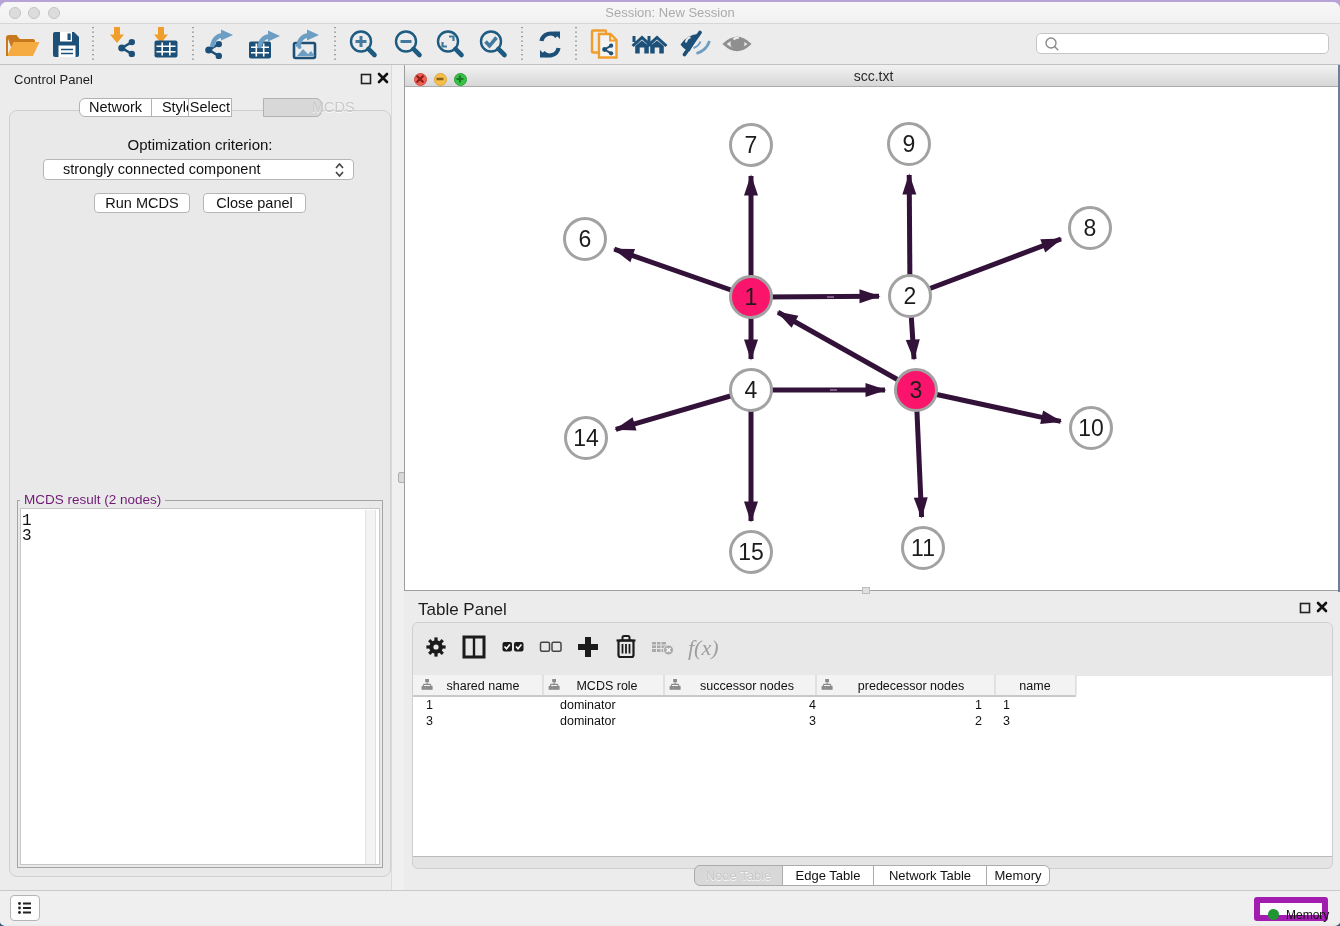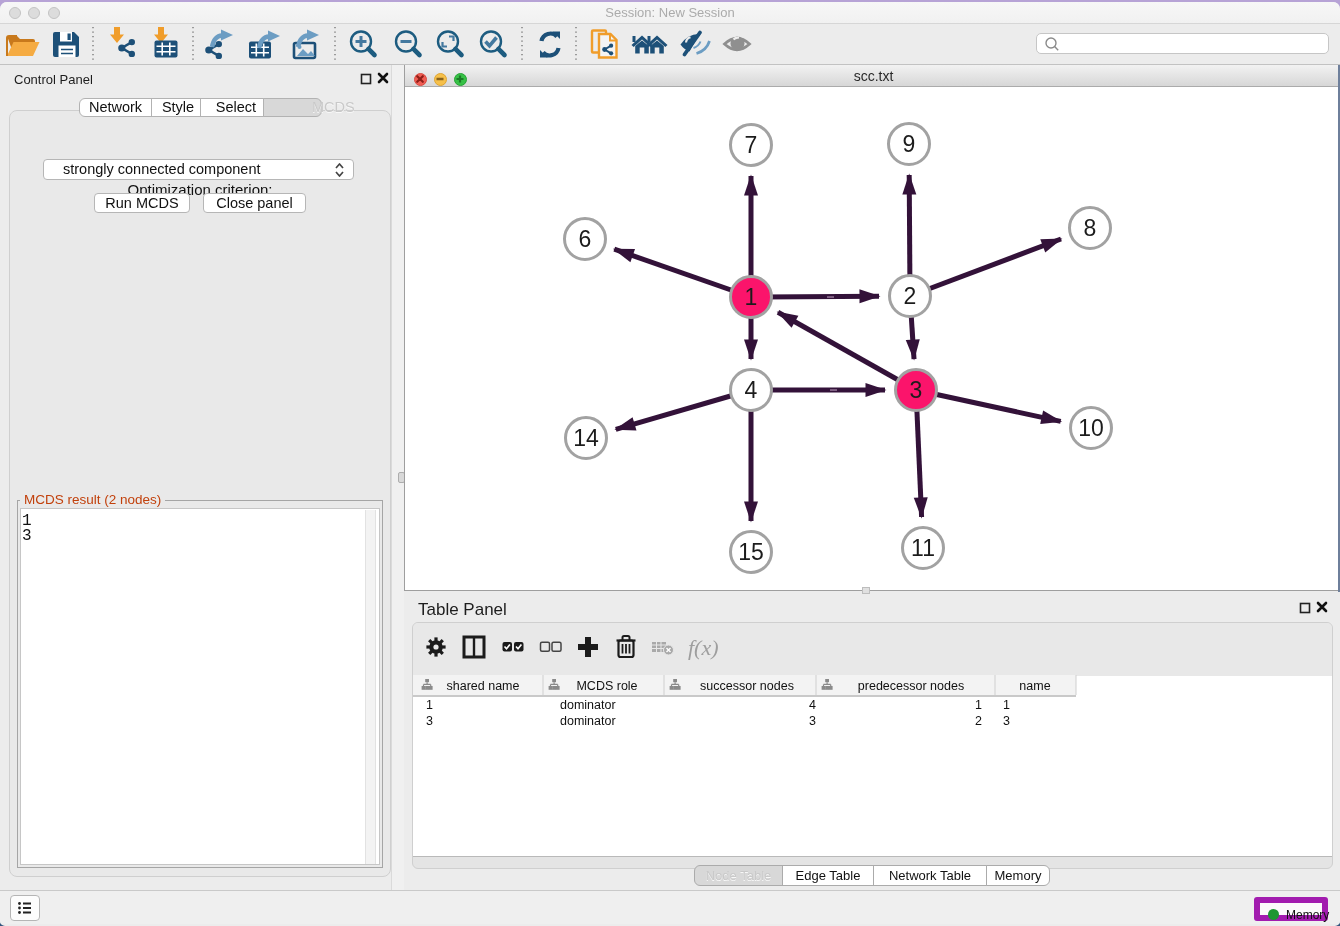--- a/index.html
+++ b/index.html
@@ -20,31 +20,31 @@
   #toolbar{position:absolute;left:0;top:22px;width:1340px;height:40px;background:#ececec;
            border-bottom:1px solid #c2c2c2;}
   #searchbox{position:absolute;left:1036px;top:31px;width:293px;height:21px;box-sizing:border-box;
              background:#fff;border:1px solid #c6c6c6;border-radius:5px;}
   
   #cp-title{position:absolute;left:14px;top:70px;font-size:13px;color:#1d1d1d;}
   .tabbtn{position:absolute;top:96px;height:19px;box-sizing:border-box;background:#fff;
           border:1px solid #b2b2b2;font-size:14.5px;color:#111;text-align:center;line-height:17px;}
   #cp-panel{position:absolute;left:9px;top:108px;width:382px;height:767px;box-sizing:border-box;
             background:#e9e9e9;border:1px solid #cfcfcf;border-radius:8px;}
-  #optlabel{position:absolute;left:9px;top:134px;width:382px;text-align:center;font-size:15px;color:#111;margin-top:45px;}
+  #optlabel{position:absolute;left:9px;top:134px;width:382px;text-align:center;font-size:15px;color:#111;}
   #optselect{position:absolute;left:43px;top:157px;width:311px;height:21px;box-sizing:border-box;
              background:#fff;border:1px solid #b6b6b6;border-radius:4px;
              font-size:14.5px;color:#111;line-height:19px;padding-left:19px;}
   .pbtn{position:absolute;top:191px;height:20px;box-sizing:border-box;background:#fff;
         border:1px solid #b6b6b6;border-radius:4px;font-size:14.5px;color:#111;
         text-align:center;line-height:18px;}
   #groupbox{position:absolute;left:17px;top:498px;width:366px;height:368px;box-sizing:border-box;
             border:1px solid #a5a5a5;}
   #grouplabel{position:absolute;left:20px;top:490px;background:#e9e9e9;padding:0 4px;
-              font-size:13.5px;color:#c2410c;}
+              font-size:13.5px;color:#701a75;}
   #mcdslist{position:absolute;left:20px;top:506px;width:360px;height:357px;box-sizing:border-box;
             background:#fff;border:1px solid #c6c6c6;font-family:"Liberation Mono",monospace;
             font-size:16px;color:#111;}
   #mcdstrack{position:absolute;left:344px;top:1px;width:9px;height:354px;background:#f3f3f3;
              border-left:1px solid #e2e2e2;border-right:1px solid #e2e2e2;}
   
   #divider{position:absolute;left:391px;top:63px;width:13px;height:826px;background:#f0f0f0;
            border-left:1px solid #dadada;box-sizing:border-box;}
   #divknob{position:absolute;left:398px;top:470px;width:7px;height:11px;background:#d9d9d9;
            border:1px solid #adadad;border-radius:2px;box-sizing:border-box;}
@@ -190,21 +190,21 @@
   </div>
 
   <div id="cp-title">Control Panel</div>
   <svg class="abs" style="left:358px;top:69px;" width="36" height="16" viewBox="0 0 36 16">
     <rect x="3.5" y="3.5" width="9" height="9" fill="none" stroke="#222" stroke-width="1.6"></rect>
     <path d="M21 3 L29 11 M29 3 L21 11" stroke="#111" stroke-width="2.6" stroke-linecap="round"></path>
   </svg>
   <div id="cp-panel"></div>
   <div class="tabbtn" style="left:79px;width:73px;border-radius:6px 0 0 6px;">Network</div>
   <div class="tabbtn" style="left:151px;width:54px;">Style</div>
-  <div class="tabbtn" style="left:200px;width:72px;">Select</div>
+  <div class="tabbtn" style="left:188px;width:44px;">Select</div>
   <div class="tabbtn tabsel" style="left:263px;width:59px;border-radius:0 6px 6px 0;padding-left:48px;">MCDS</div>
   <div id="optlabel">Optimization criterion:</div>
   <div id="optselect">strongly connected component
     <svg width="11" height="16" style="position:absolute;right:8px;top:2px;" viewBox="0 0 11 16">
       <path d="M2 6 L5.5 2 L9 6" fill="none" stroke="#444" stroke-width="1.7" stroke-linejoin="round"></path>
       <path d="M2 10 L5.5 14 L9 10" fill="none" stroke="#444" stroke-width="1.7" stroke-linejoin="round"></path>
     </svg>
   </div>
   <div class="pbtn" style="left:94px;width:96px;">Run MCDS</div>
   <div class="pbtn" style="left:203px;width:103px;">Close panel</div>

